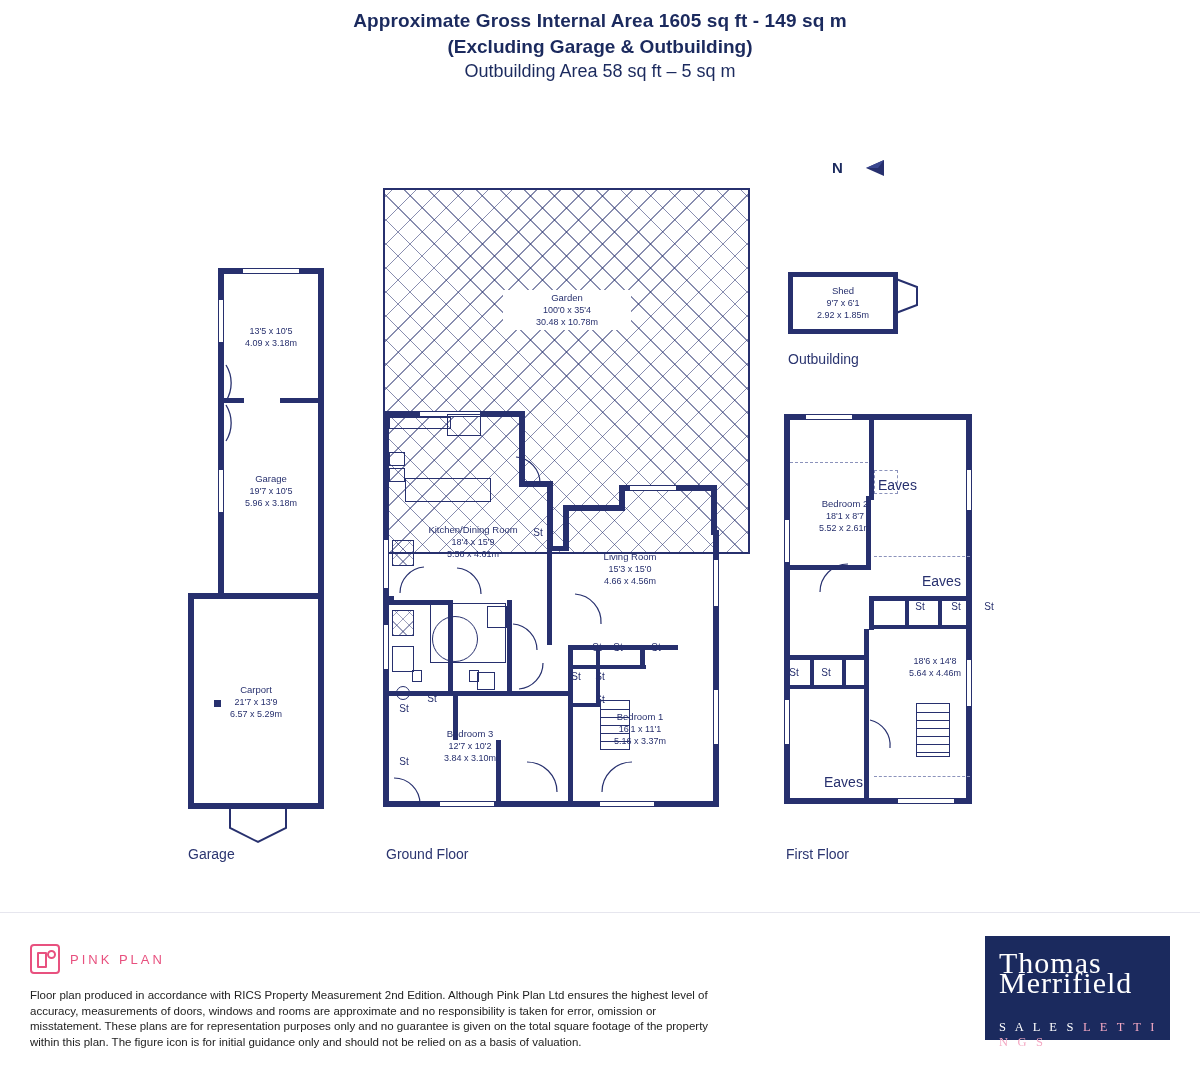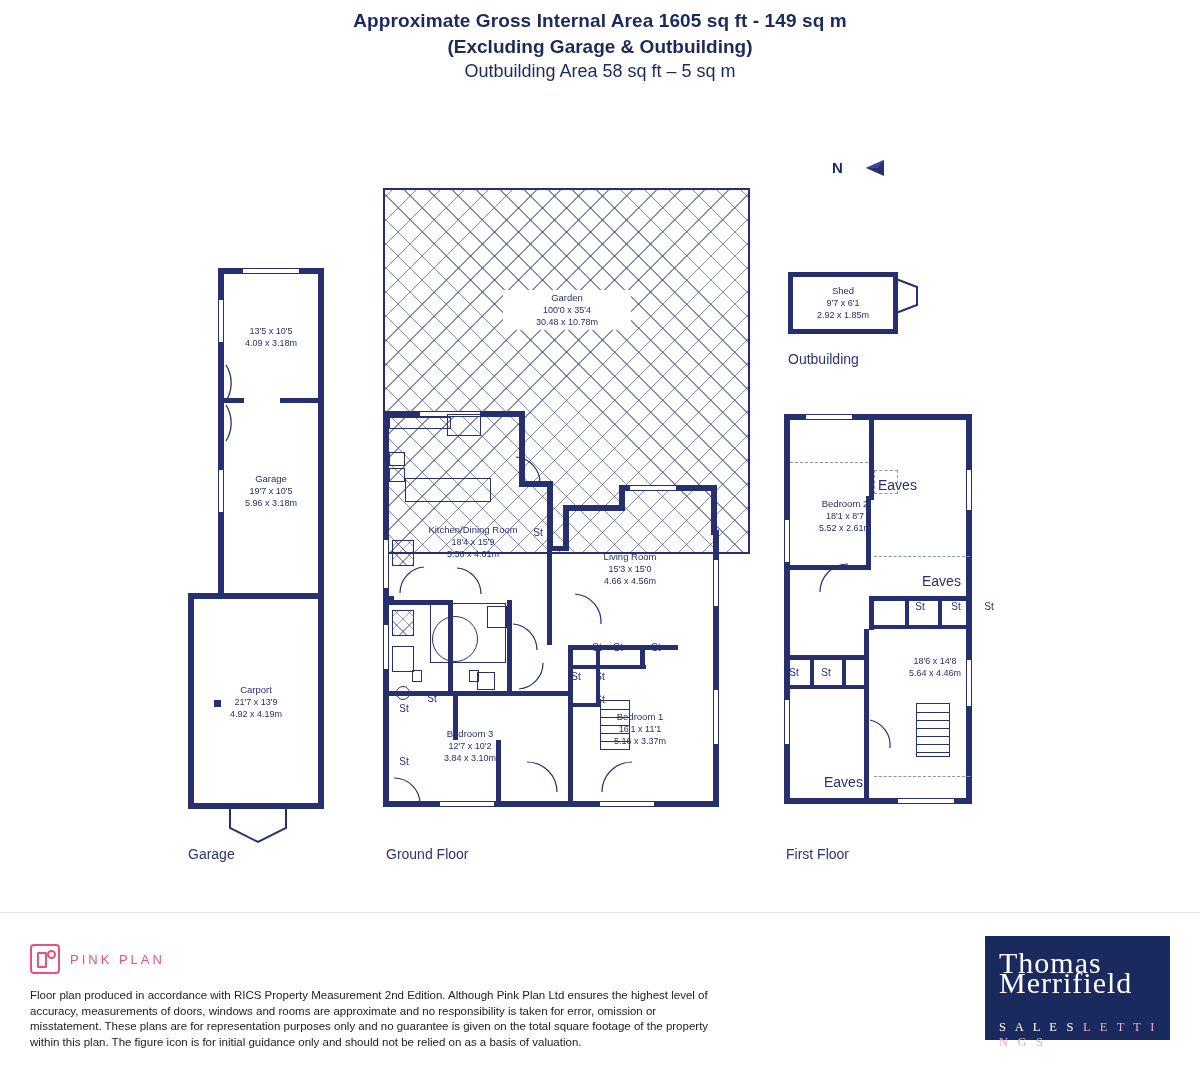--- a/index.html
+++ b/index.html
@@ -125,21 +125,21 @@
       <div class="dim">4.09 x 3.18m</div>
     </div>
     <div class="lbl" style="left:211px;top:473px;width:120px;">
       <div class="nm">Garage</div>
       <div class="dim">19'7 x 10'5</div>
       <div class="dim">5.96 x 3.18m</div>
     </div>
     <div class="lbl" style="left:196px;top:684px;width:120px;">
       <div class="nm">Carport</div>
       <div class="dim">21'7 x 13'9</div>
-      <div class="dim">4.92 x 4.19m</div>
+      <div class="dim">6.57 x 5.29m</div>
     </div>
     <div class="floorname" style="left:188px;top:846px;">Garage</div>
   </div>
 
   <div>
     <div class="hatch" style="left:383px;top:188px;width:367px;height:366px;"></div>
     <div class="thinline" style="left:383px;top:188px;width:367px;height:2px;"></div>
     <div class="thinline" style="left:383px;top:188px;width:2px;height:366px;"></div>
     <div class="thinline" style="left:748px;top:188px;width:2px;height:366px;"></div>
     <div class="thinline" style="left:383px;top:552px;width:367px;height:2px;"></div>

